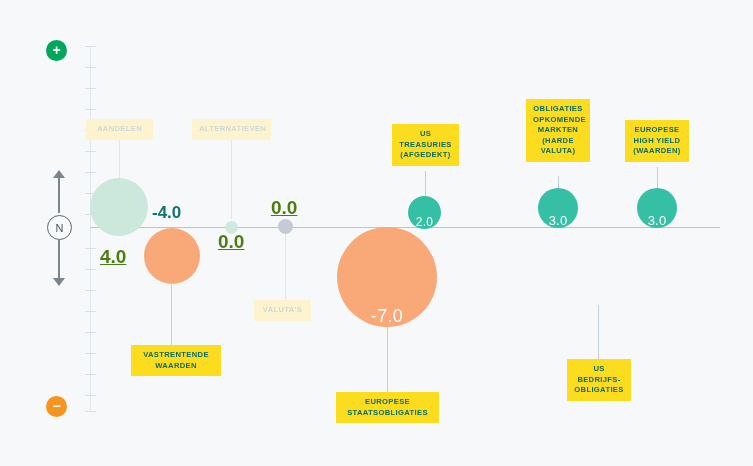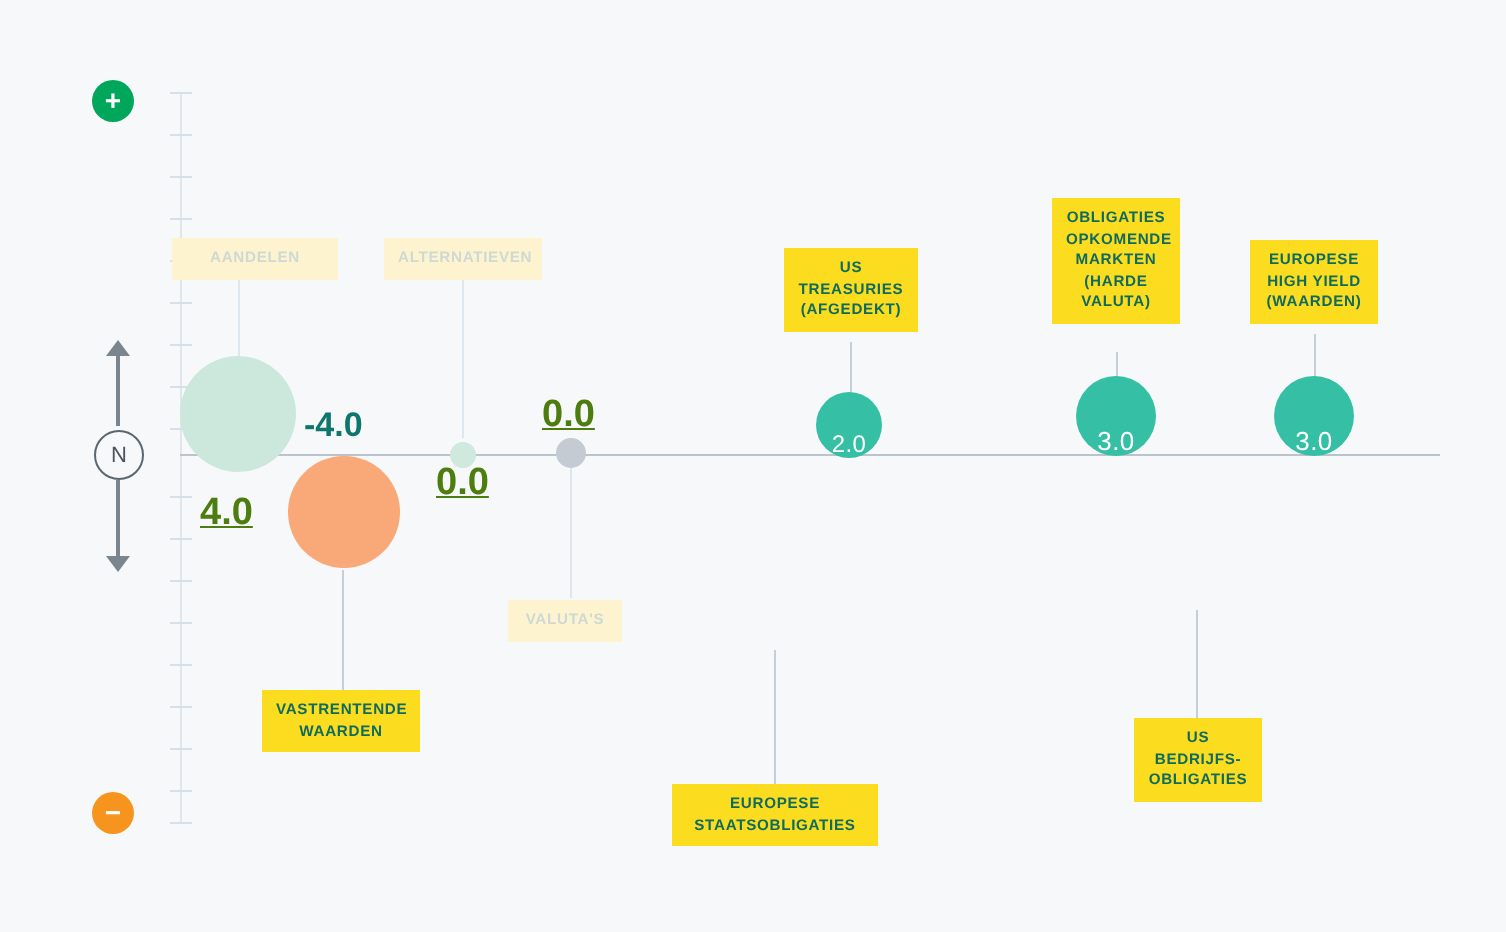--- a/index.html
+++ b/index.html
@@ -117,21 +117,21 @@
 
   <div class="arrowhead ah-up"></div>
   <div class="arrow arrow-up"></div>
   <div class="arrow arrow-dn"></div>
   <div class="arrowhead ah-dn"></div>
   <div class="n-circle">
     <span>N</span>
   </div>
 
   <div class="conn faint" style="left:119px;top:136px;height:43px;"></div>
-  <div class="tag faded" style="left:86px;top:119px;width:83px;">
+  <div class="tag faded" style="left:86px;top:119px;width:67px;">
     <span>AANDELEN</span>
   </div>
   <div class="bubble palegreen" style="left:90px;top:178px;width:58px;height:58px;"></div>
   <div class="val muted" style="left:100px;top:246px;">4.0</div>
 
   <div class="conn faint" style="left:231px;top:136px;height:83px;"></div>
   <div class="tag faded" style="left:192px;top:119px;width:79px;">
     <span>ALTERNATIEVEN</span>
   </div>
   <div class="bubble pale-dot" style="left:225px;top:221px;width:13px;height:13px;"></div>
@@ -140,26 +140,29 @@
   <div class="conn faint" style="left:285px;top:234px;height:65px;"></div>
   <div class="bubble grey-dot" style="left:278px;top:219px;width:15px;height:15px;"></div>
   <div class="val muted" style="left:271px;top:197px;">0.0</div>
   <div class="tag faded" style="left:254px;top:300px;width:57px;">
     <span>VALUTA'S</span>
   </div>
 
   <div class="conn" style="left:171px;top:285px;height:62px;"></div>
   <div class="bubble orange" style="left:144px;top:228px;width:56px;height:56px;"></div>
   <div class="val dark" style="left:152px;top:203px;">-4.0</div>
-  <div class="tag" style="left:131px;top:345px;width:79px;">
+  <div class="tag" style="left:131px;top:345px;width:90px;">
     <span>VASTRENTENDE</span><br>
     <span>WAARDEN</span>
   </div>
 
   <div class="conn" style="left:387px;top:325px;height:68px;"></div>
+  <div class="bubble orange" style="left:337px;top:227px;width:100px;height:100px;font-size:18px;">
+    <span>-7.0</span>
+  </div>
   <div class="tag" style="left:336px;top:392px;width:103px;">
     <span>EUROPESE</span><br>
     <span>STAATSOBLIGATIES</span>
   </div>
 
   <div class="conn" style="left:425px;top:171px;height:33px;"></div>
   <div class="tag" style="left:392px;top:124px;width:67px;">
     <span>US</span><br>
     <span>TREASURIES</span><br>
     <span>(AFGEDEKT)</span>

